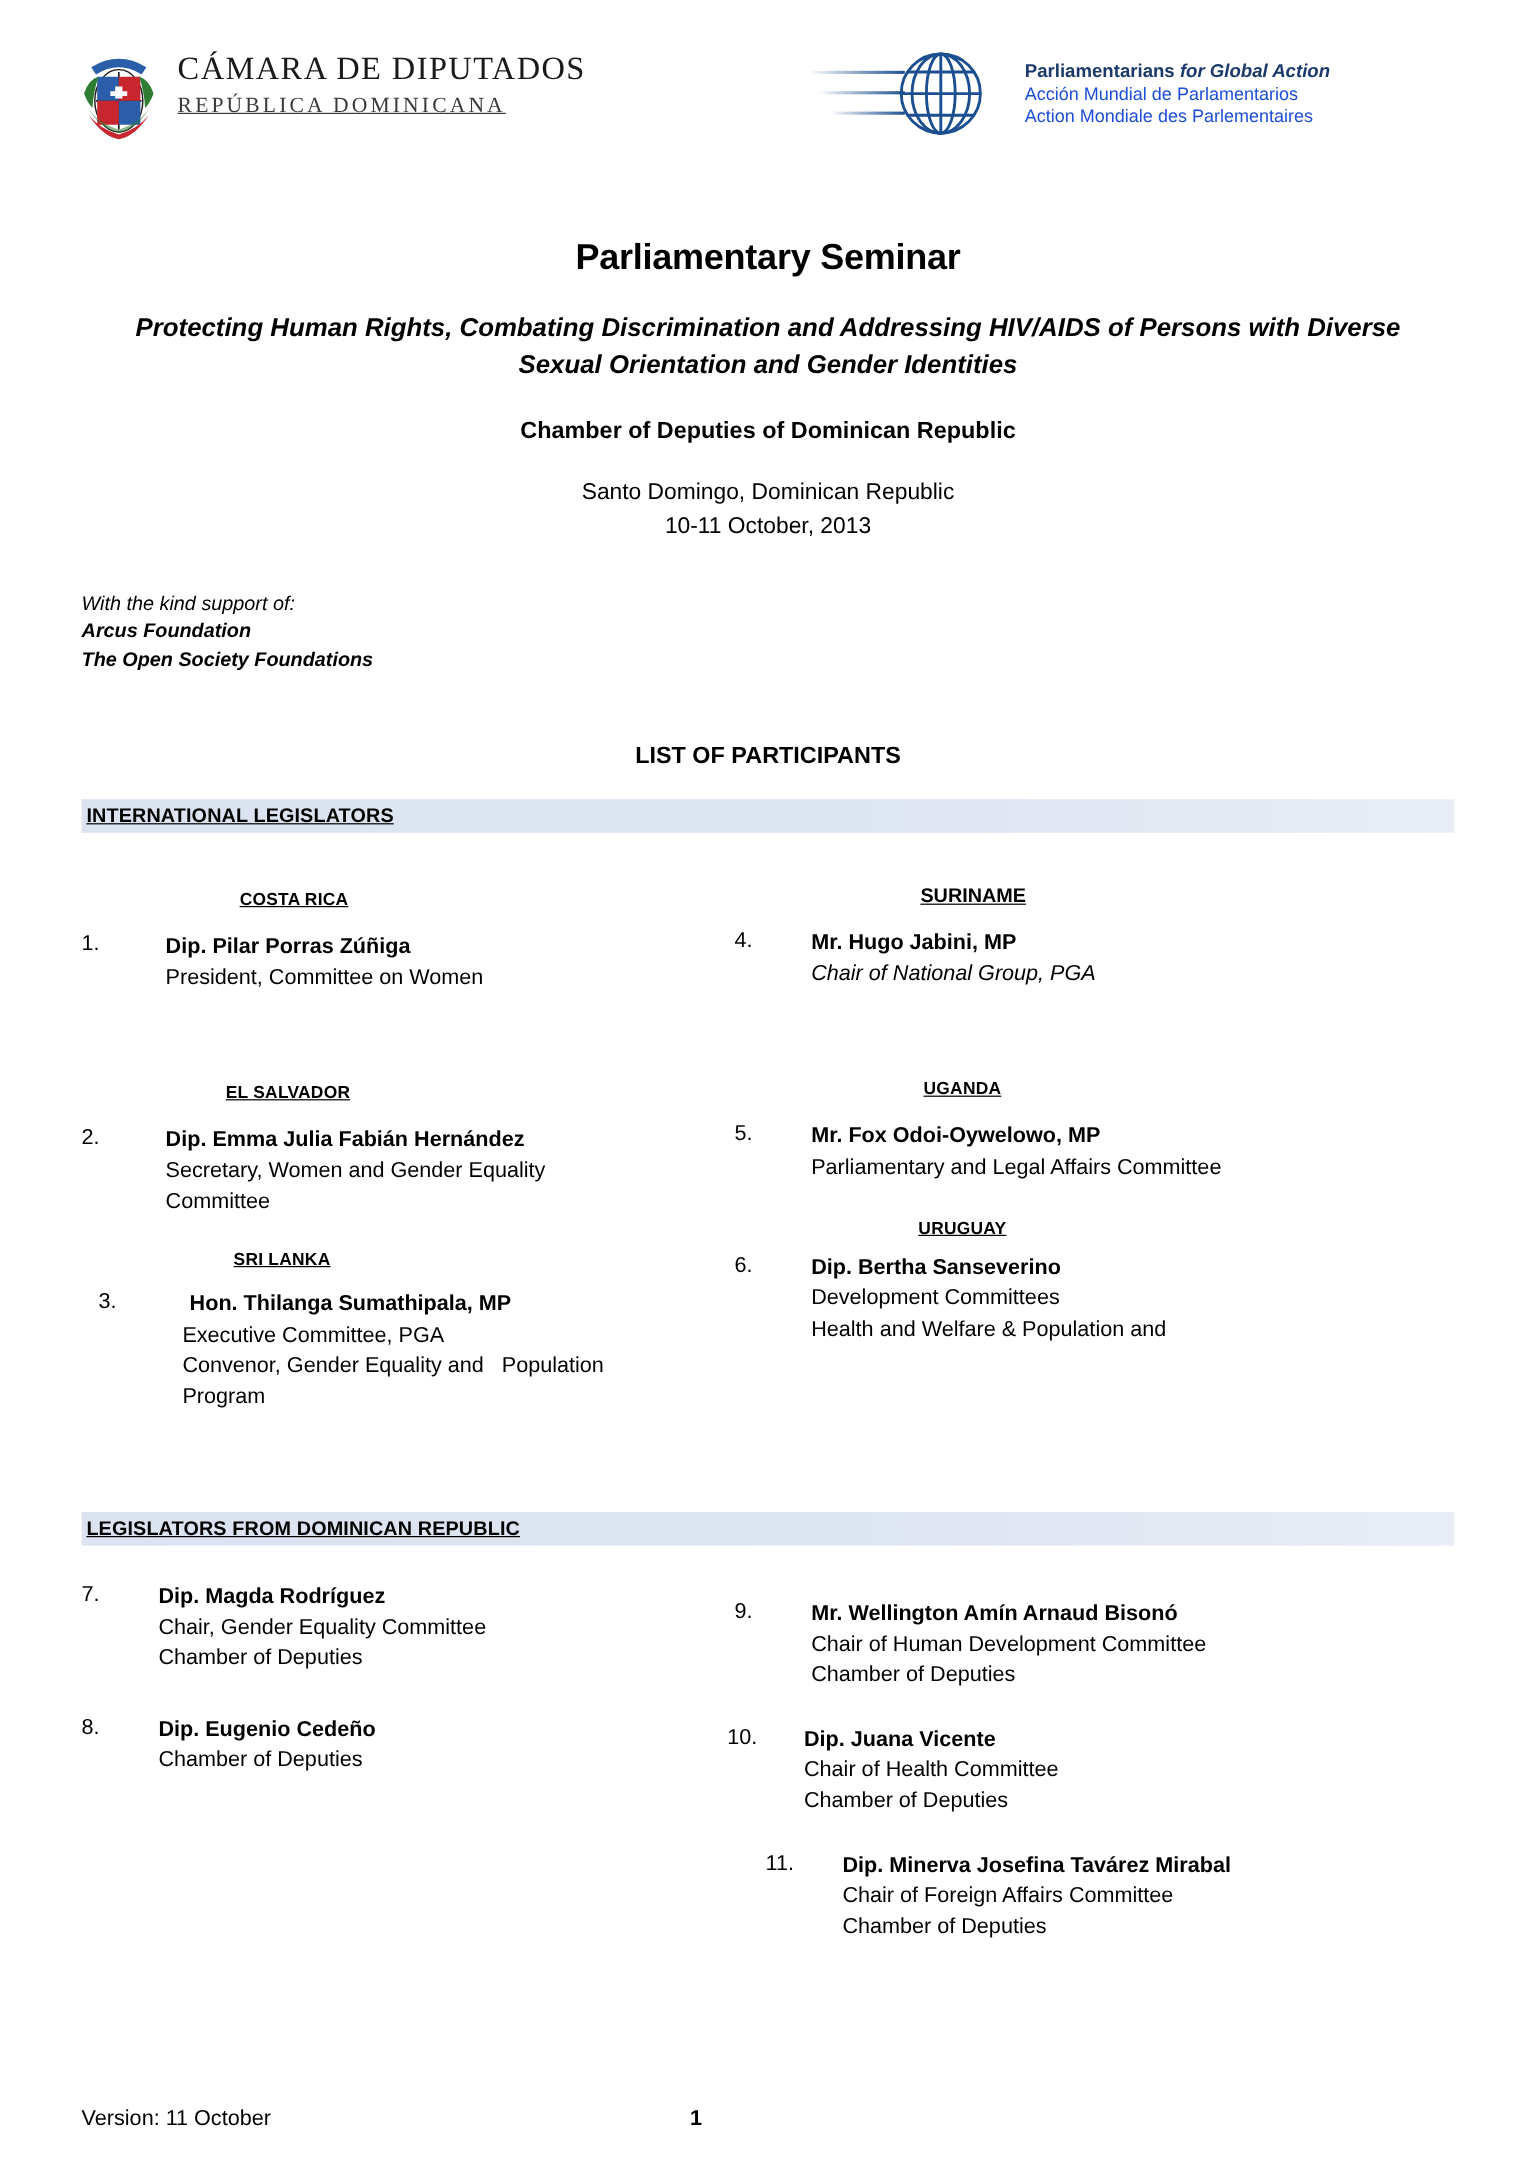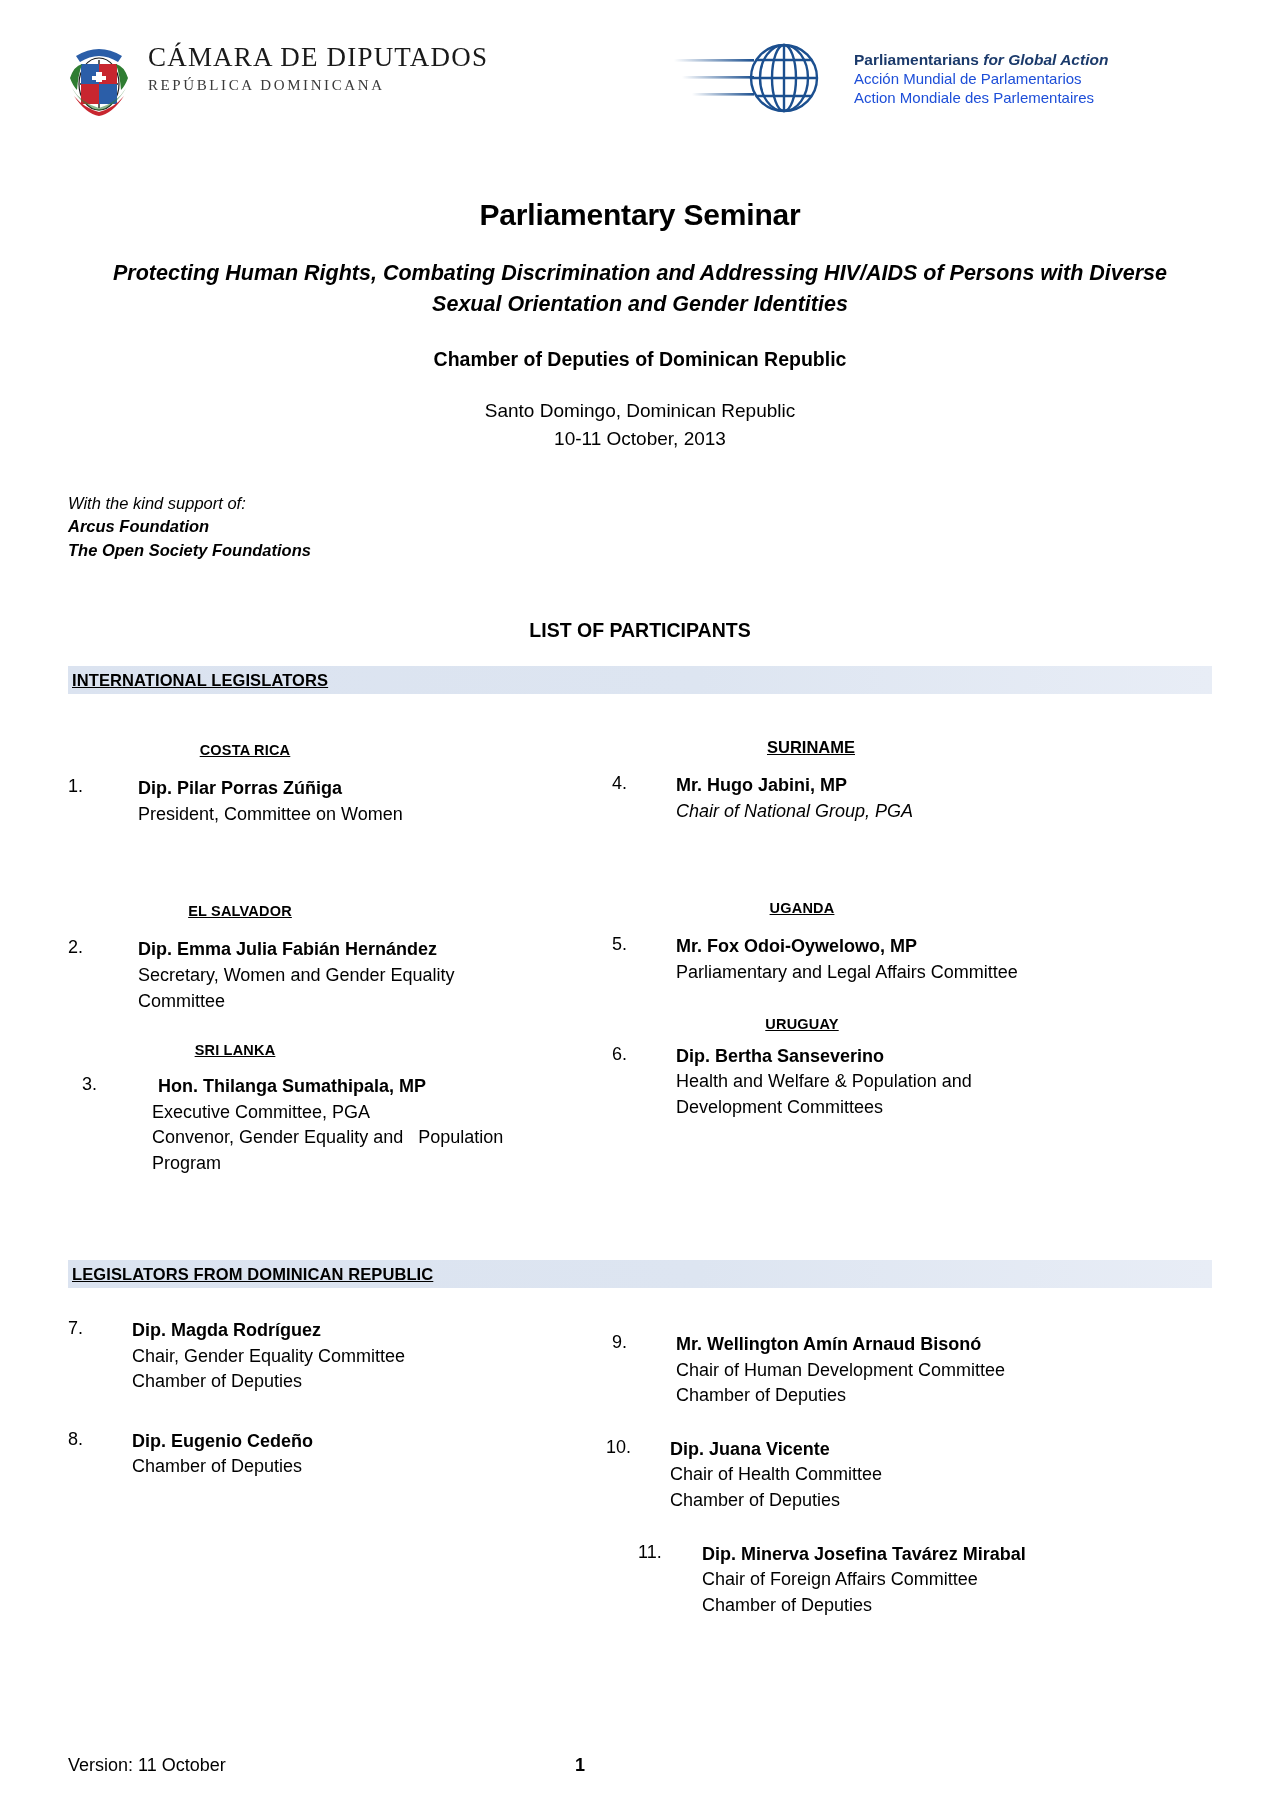--- a/index.html
+++ b/index.html
@@ -48,25 +48,26 @@
   }
   .camara-title {
     font-family: "Liberation Serif", serif;
     font-size: 27px;
     letter-spacing: 1.2px;
     color: #1a1a1a;
     white-space: nowrap;
   }
   .camara-sub {
     font-family: "Liberation Serif", serif;
-    font-size: 15px;
+    font-size: 18px;
     letter-spacing: 2.6px;
     color: #3a3a3a;
     margin-top: 7px;
     white-space: nowrap;
+    text-decoration: underline;
   }
 
   .logo-right {
     display: flex;
     align-items: center;
     gap: 10px;
     margin-left: 66px;
   }
   .pga-mark {
     width: 170px;
@@ -358,22 +359,22 @@
           <div class="pname">Mr. Fox Odoi-Oywelowo, MP</div>
           <div class="prole">Parliamentary and Legal Affairs Committee</div>
         </div>
       </div>
 
       <div class="country" style="margin-top:30px; margin-right:150px;">URUGUAY</div>
       <div class="entry" style="margin-top:12px;">
         <div class="num" style="width:64px;">6.</div>
         <div class="body">
           <div class="pname">Dip. Bertha Sanseverino</div>
+          <div class="prole">Development Committees</div>
           <div class="prole">Health and Welfare &amp; Population and</div>
-          <div class="prole">Development Committees</div>
         </div>
       </div>
     </div>
   </div>
 
   <div class="section-banner" style="margin-top:84px;">
     <span class="label">LEGISLATORS FROM DOMINICAN REPUBLIC</span>
   </div>
 
   <div class="cols" style="margin-top:30px;">

